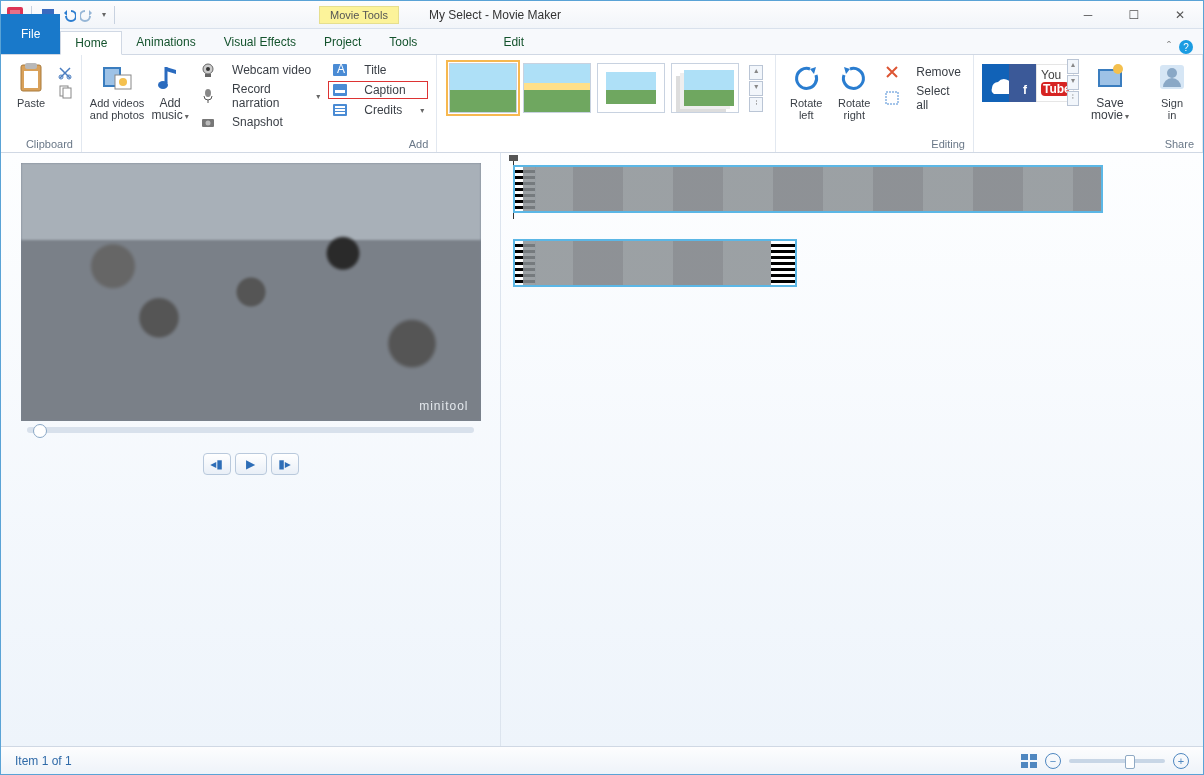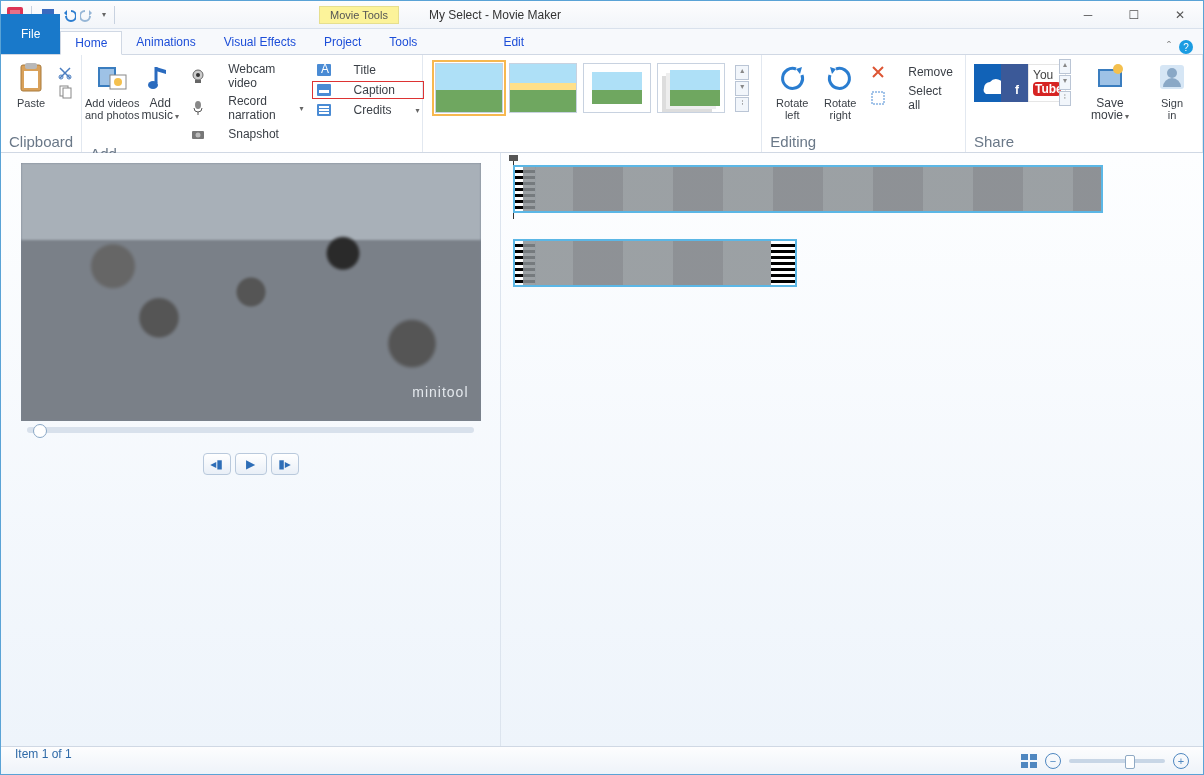--- a/index.html
+++ b/index.html
@@ -8,55 +8,55 @@
 .qa{display:flex;align-items:center;gap:4px;padding-left:6px}
 .qa-icon{width:16px;height:16px;display:inline-block}
 .sep{width:1px;height:18px;background:#c8d2e0;margin:0 4px}
 .title-center{flex:1;display:flex;align-items:center;justify-content:flex-start;margin-left:200px;gap:30px}
 .video-tools{background:#fcf39a;border:1px solid #e6df8f;padding:2px 10px;font-size:11px;color:#555}
 .proj-title{font-size:12px;color:#333}
 .winbtns{display:flex;margin-left:auto}
 .winbtn{width:46px;height:22px;display:flex;align-items:center;justify-content:center;color:#555}
 .tabrow{height:26px;display:flex;align-items:flex-end;background:#f7f9fc;border-bottom:1px solid #d0d8e4}
 .filetab{background:#1979ca;color:#fff;padding:20px 20px;height:26px;display:flex;align-items:center}
-.tab{padding:4px 14px;color:#1d4ed8;height:24px;display:flex;align-items:center}
+.tab{padding:4px 14px;color:#14532d;height:24px;display:flex;align-items:center}
 .tab.active{background:#fff;border:1px solid #d0d8e4;border-bottom:1px solid #fff;font-weight:400;margin-bottom:-1px}
 .tab.edit{margin-left:58px}
 .help-area{margin-left:auto;display:flex;align-items:center;gap:8px;padding-right:10px}
 .help-circle{width:14px;height:14px;border-radius:50%;background:#1b9ce2;color:#fff;font-size:10px;display:flex;align-items:center;justify-content:center}
 .ribbon{height:98px;background:#fff;display:flex;border-bottom:1px solid #d0d8e4}
 .group{display:flex;flex-direction:column;padding:4px 8px 2px;border-right:1px solid #e2e8f0}
 .group-body{flex:1;display:flex;align-items:flex-start;gap:4px}
-.group-label{text-align:left;color:#6a7888;font-size:15px;padding-top:2px}
+.group-label{text-align:right;color:#6a7888;font-size:11px;padding-top:2px}
 .bigbtn{display:flex;flex-direction:column;align-items:center;justify-content:flex-start;padding:2px 4px;text-align:center;gap:2px;min-width:44px}
 .bigbtn .icon{width:32px;height:32px;margin-bottom:2px}
 .bigbtn .lbl{font-size:11px;color:#3a3f46;line-height:12px}
 .smalllist{display:flex;flex-direction:column;gap:2px}
-.smallbtn{display:flex;align-items:center;gap:22px;padding:1px 4px;font-size:11px;color:#3a3f46}
+.smallbtn{display:flex;align-items:center;gap:16px;padding:1px 4px;font-size:11px;color:#3a3f46}
 .smallbtn .sicon{width:16px;height:16px}
 .caption-hl{border:1px solid #d33;padding:0 3px}
 .themes{display:flex;gap:6px;align-items:center;padding:4px}
 .theme{width:68px;height:50px;border:1px solid #c8d2e0;background:linear-gradient(#aee0f7 55%,#6fa760 55%);position:relative}
 .theme.sel{outline:2px solid #f7b84f;outline-offset:1px}
 .theme-spin{width:14px;display:flex;flex-direction:column;gap:1px;margin-left:4px}
 .theme-spin div{height:15px;border:1px solid #bac5d5;background:#f2f6fb;font-size:8px;text-align:center;color:#888}
 .sharegrid{display:flex;gap:4px;align-items:center}
 .shicon{width:23px;height:38px}
 .content{flex:1;display:flex;background:linear-gradient(#fdfeff,#eef4fb);overflow:hidden}
 .left{flex:0 0 500px;display:flex;flex-direction:column;padding:10px;border-right:1px solid #dce4ee}
 .preview{width:460px;height:258px;background:#7a8490;margin:0 auto;position:relative;overflow:hidden}
 .crowd{position:absolute;inset:0;background:
  radial-gradient(circle at 70% 35%, #2a2a2a 0 4%, transparent 5%),
  radial-gradient(circle at 30% 60%, #555 0 5%, transparent 6%),
  radial-gradient(circle at 50% 50%, #555 0 5%, transparent 6%),
  radial-gradient(circle at 20% 40%, #666 0 5%, transparent 6%),
  radial-gradient(circle at 85% 70%, #555 0 5%, transparent 6%),
  linear-gradient(#a8b0b8 0 30%, #7a8088 30% 100%);
  filter:blur(1px)}
-.watermark{position:absolute;bottom:21px;right:12px;color:#e4e8ed;font-size:14px;letter-spacing:1px}
+.watermark{position:absolute;bottom:8px;right:12px;color:#e4e8ed;font-size:12px;letter-spacing:1px}
 .timecode{display:flex;justify-content:flex-end;align-items:center;gap:8px;padding:10px 20px;color:#444}
 .expand{width:16px;height:16px;border:1px solid #3a7dbf;display:flex;align-items:center;justify-content:center;color:#3a7dbf;font-size:10px}
 .scrub{height:6px;margin:6px 16px;background:#d8e1ec;border-radius:3px;position:relative}
 .scrub::before{content:"";position:absolute;left:6px;top:-3px;width:12px;height:12px;border-radius:50%;background:#fff;border:1px solid #8aa8c6}
 .controls{display:flex;justify-content:center;gap:4px;margin-top:14px}
 .ctrl{width:28px;height:22px;border:1px solid #b9c9dc;border-radius:4px;background:linear-gradient(#fff,#e9eff7);display:flex;align-items:center;justify-content:center;color:#2d6db7}
 .ctrl.play{width:32px}
 .right{flex:1;padding:12px;overflow:auto}
 .clip{border:2px solid #5bb7e6;margin-bottom:26px;background:#fff;position:relative}
 .clip1{width:590px;height:48px}
@@ -64,21 +64,21 @@
 .clipstrip{position:absolute;top:0;bottom:0;width:8px;background:repeating-linear-gradient(#fff 0 3px,#000 3px 6px)}
 .clipstrip.left{left:0}
 .clipstrip.right{right:0}
 .clip-inner{position:absolute;inset:0;background:
  repeating-linear-gradient(90deg,#8a9094 0 50px,#7a7e83 50px 100px);
  opacity:.85}
 .clip1 .clip-inner{left:8px}
 .clip2 .clip-inner{left:8px;right:8px}
 .playhead{position:absolute;left:0;top:-6px;width:1px;height:60px;background:#333}
 .playhead::before{content:"";position:absolute;top:-4px;left:-4px;width:9px;height:6px;background:#555}
-.status{height:28px;border-top:1px solid #d0d8e4;background:linear-gradient(#fdfdfe,#eef3f9);display:flex;padding:0 14px;color:#2f6aa8}
+.status{height:28px;border-top:1px solid #d0d8e4;background:linear-gradient(#fdfdfe,#eef3f9);display:flex;align-items:center;padding:0 14px;color:#2f6aa8}
 .zoom{margin-left:auto;display:flex;align-items:center;gap:8px}
 .zcircle{width:16px;height:16px;border:1px solid #4f87c0;border-radius:50%;display:flex;align-items:center;justify-content:center;color:#4f87c0;font-size:11px}
 .zslider{width:96px;height:4px;background:#c8d6e6;position:relative;border-radius:2px}
 .zslider::before{content:"";position:absolute;left:56px;top:-4px;width:8px;height:12px;background:#fff;border:1px solid #8fa9c4;border-radius:2px}
 .dd{font-size:8px;color:#666;margin-left:2px}
 svg{display:block}
 </style>
 </head>
 <body>
 
@@ -348,21 +348,21 @@
               <rect x="5" y="18" width="28" height="14" rx="4" fill="#d62423"></rect>
               <text x="7" y="29" font-size="10" fill="#fff" font-weight="bold">Tube</text>
             </svg>
           </span>
         <div class="theme-spin" style="width:12px">
           <div>▴</div>
           <div>▾</div>
           <div>⁞</div>
         </div>
       </div>
-      <div class="bigbtn" style="margin-left:12px">
+      <div class="bigbtn" style="margin-left:4px">
           <span class="icon">
             <svg width="32" height="32">
               <rect x="4" y="8" width="24" height="18" fill="#3a7dbf"></rect>
               <rect x="6" y="10" width="20" height="14" fill="#9ec2e6"></rect>
               <circle cx="24" cy="8" r="5" fill="#f4c04e"></circle>
             </svg>
           </span>
           <span class="lbl"><span style="white-space:pre">Save
 movie</span><span class="dd">▾</span></span>
         </div>

